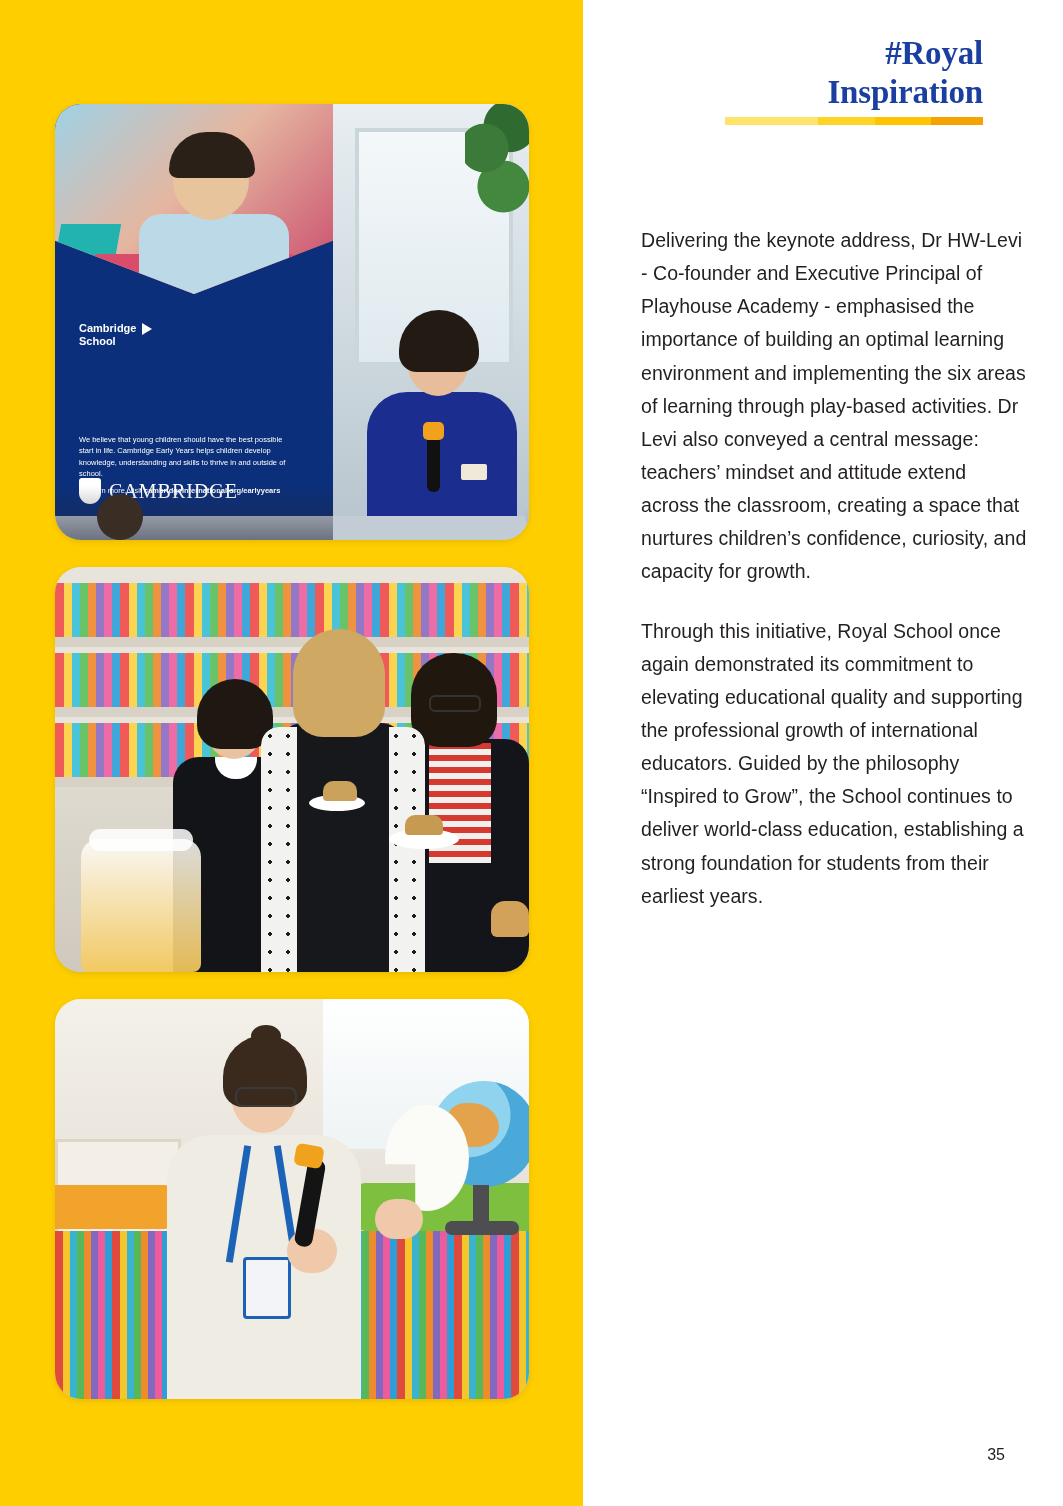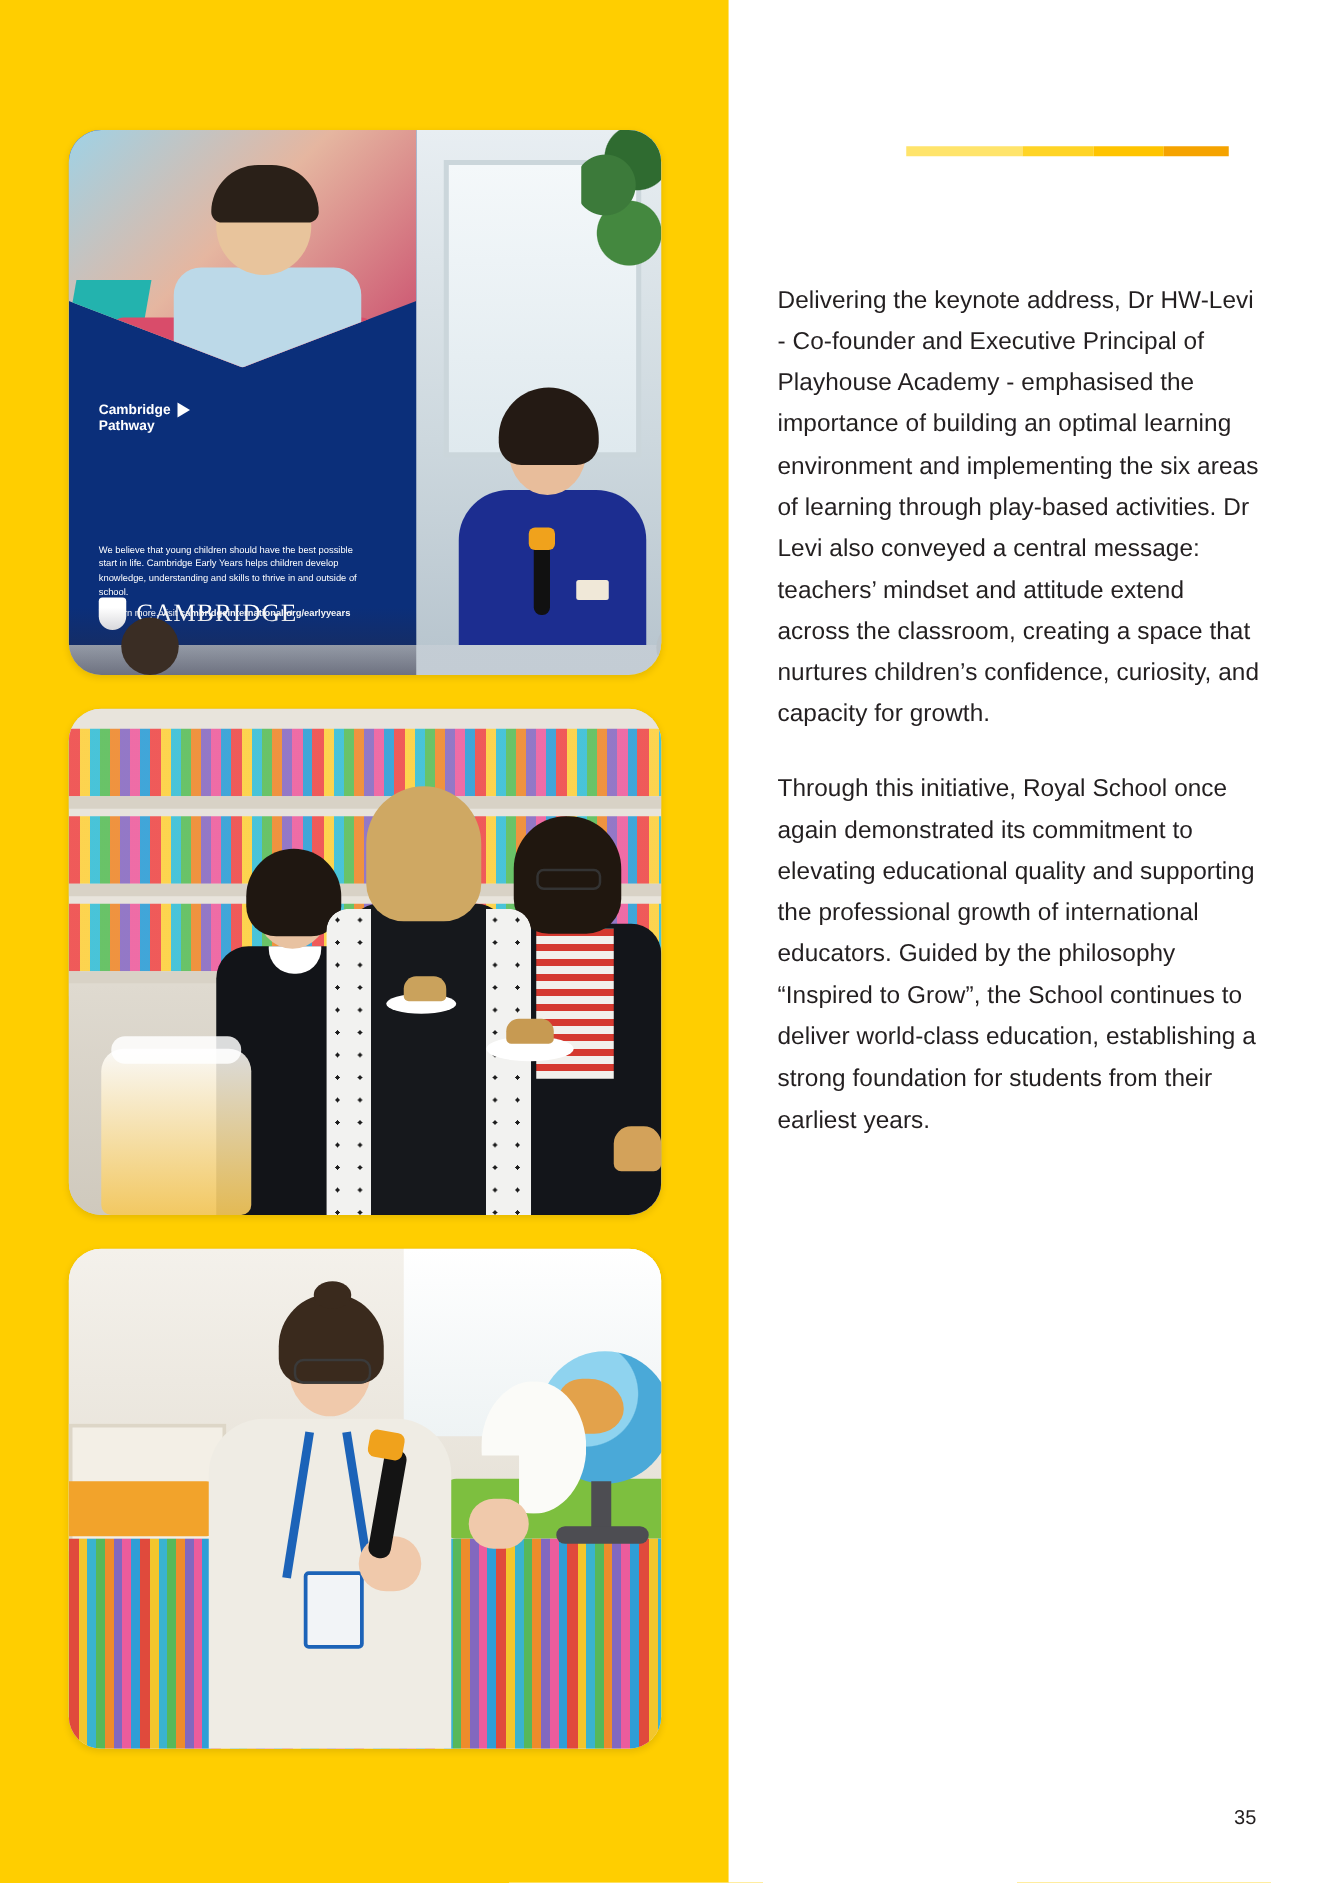--- a/index.html
+++ b/index.html
@@ -281,21 +281,21 @@
     display: flex;
   }
   .rule span { height: 100%; }
   .rule .s1 { flex: 0 0 36%; background:#FFE46B; }
   .rule .s2 { flex: 0 0 22%; background:#FFD426; }
   .rule .s3 { flex: 0 0 22%; background:#FFC400; }
   .rule .s4 { flex: 1 1 auto; background:#F5A300; }
 
   .body-copy {
     position: absolute;
-    left: 39px; top: 224px;
+    left: 58px; top: 224px;
     width: 388px;
     color: #231f20;
     font-size: 19.5px;
     line-height: 1.70;
     letter-spacing: 0.05px;
   }
   .body-copy p { margin: 0 0 26px 0; }
   .body-copy p:last-child { margin-bottom: 0; }
 
   .page-number {
@@ -318,21 +318,21 @@
       <div class="p1-banner">
         <div class="p1-banner-photo">
           <div class="p1-teal"></div>
           <div class="p1-tray"></div>
           <div class="p1-child-body"></div>
           <div class="p1-child-head"></div>
           <div class="p1-child-hair"></div>
         </div>
         <div class="p1-logo">
           <span>Cambridge</span><span class="p1-logo-arrow"></span><br>
-          <span>Pathway</span>
+          <span>School</span>
         </div>
         <div class="p1-body">
           <span>We believe that young children should have the best possible start in life. Cambridge Early Years helps children develop knowledge, understanding and skills to thrive in and outside of school.</span>
           <div class="p1-visit">
             <span>To learn more, visit </span><b>cambridgeinternational.org/earlyyears</b>
           </div>
         </div>
         <div class="p1-cambridge">
           <span class="p1-crest"></span>
           <span>CAMBRIDGE</span>
@@ -413,20 +413,24 @@
       <div class="p3-hand-r"></div>
       <div class="p3-mic"></div>
       <div class="p3-mic-top"></div>
     </div>
 
   </div>
 </div>
 
 <div class="right">
 
+  <div class="hashtag">
+    <span>#Royal</span><br>
+    <span>Inspiration</span>
+  </div>
 
   <div class="rule">
     <span class="s1"></span>
     <span class="s2"></span>
     <span class="s3"></span>
     <span class="s4"></span>
   </div>
 
   <div class="body-copy">
     <p>Delivering the keynote address, Dr HW-Levi - Co-founder and Executive Principal of Playhouse Academy - emphasised the importance of building an optimal learning environment and implementing the six areas of learning through play-based activities. Dr Levi also conveyed a central message: teachers’ mindset and attitude extend across the classroom, creating a space that nurtures children’s confidence, curiosity, and capacity for growth.</p>

